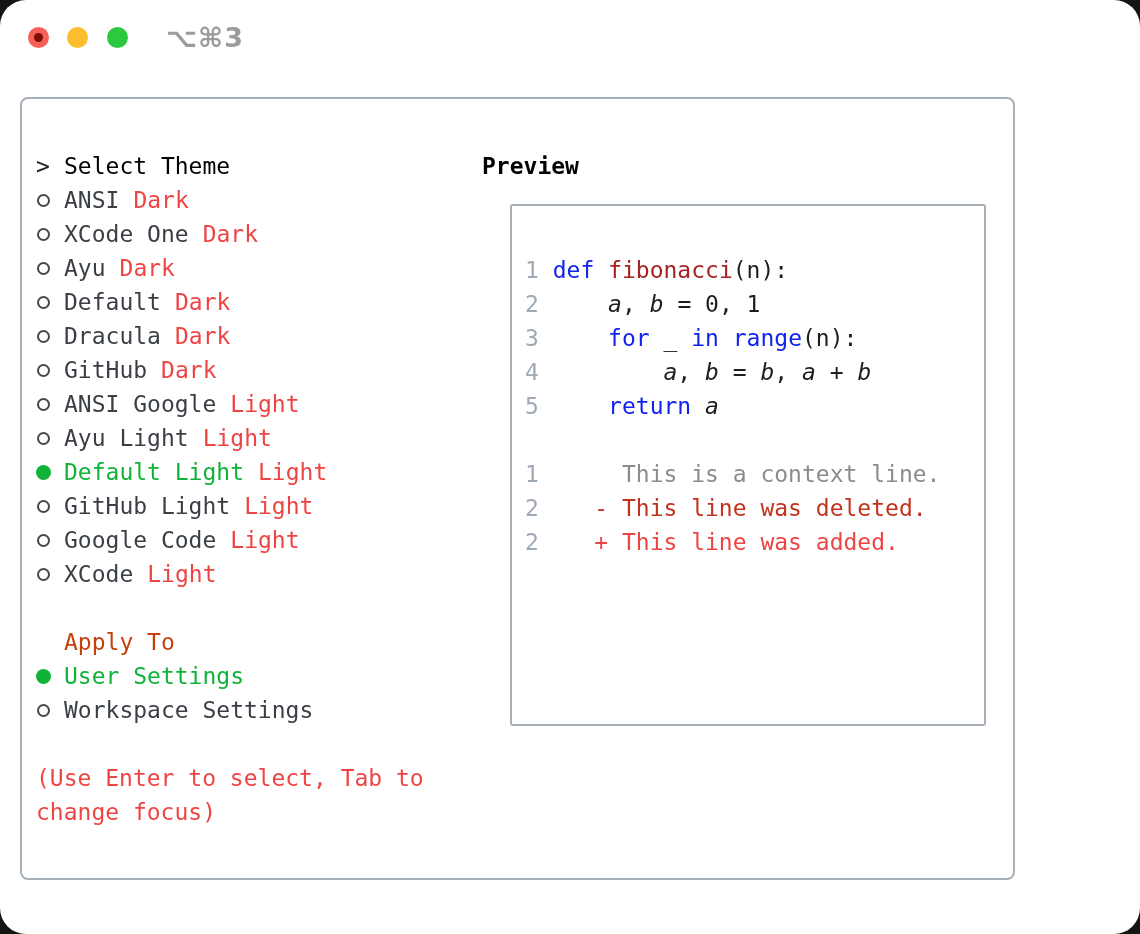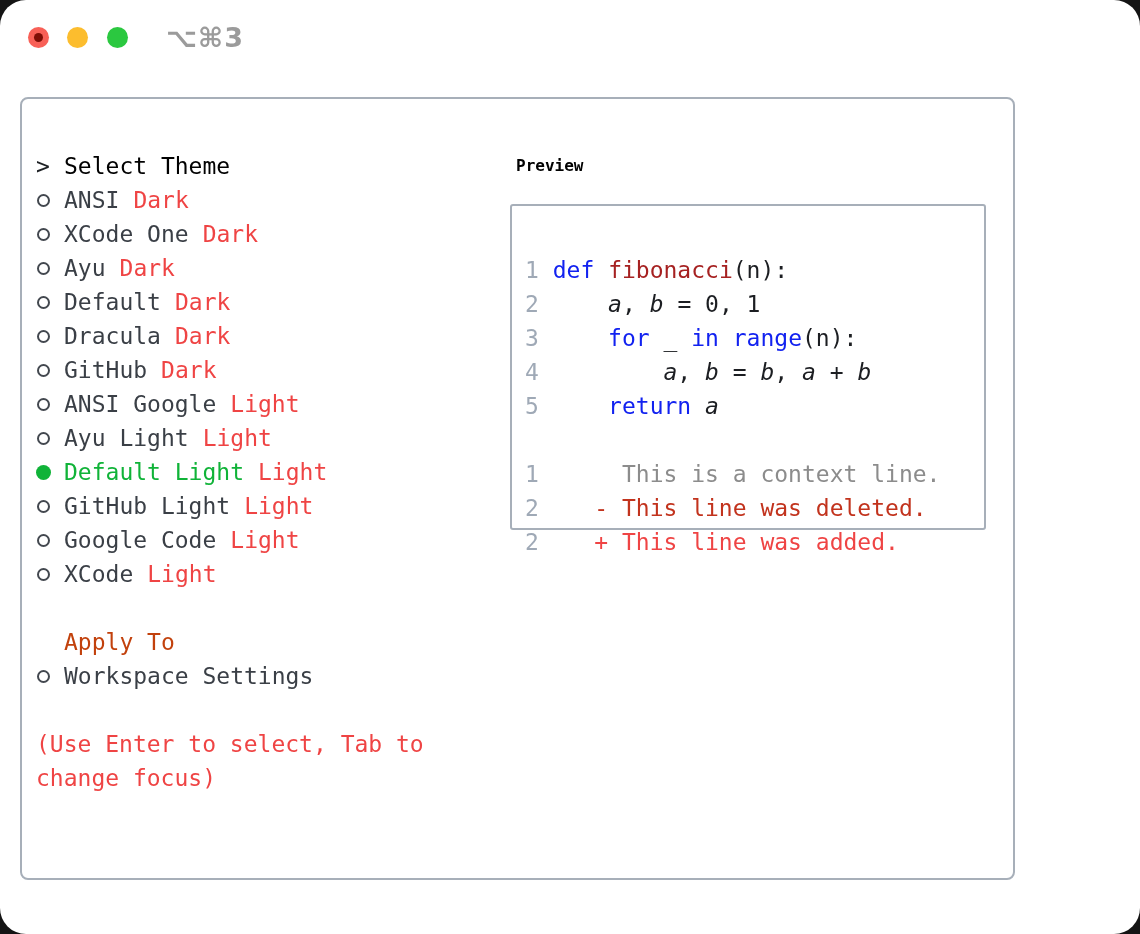--- a/index.html
+++ b/index.html
@@ -26,23 +26,23 @@
   .cursor { color:#1d2024; }
   .hdr { font-weight:normal; color:#010101; }
   .sect { color:#c2410c; }
   .ring { width:13px; height:13px; border:2px solid #43484f; border-radius:50%; margin-left:1px; }
   .row.selected .ring { width:15px; height:15px; border:none; background:#10b338; margin-left:0; }
   .row.selected .name { color:#10b338; }
   .variant { color:#ef4444; margin-left:14px; }
   .help { color:#ef4444; }
 
   
-  .preview-label { position:absolute; left:494px; top:50px; height:34px; line-height:34px;
-                   font-size:16px; font-weight:bold; color:#010101; }
-  .preview-box { position:absolute; left:488px; top:105px; width:476px; height:326px;
+  .preview-label { position:absolute; left:460px; top:50px; height:34px; line-height:34px;
+                   font-size:23px; font-weight:bold; color:#010101; }
+  .preview-box { position:absolute; left:488px; top:105px; width:476px; height:522px;
                  border:2px solid #a7afb9; border-radius:3px; background:#fff; }
   .code { margin:0; padding:47px 0 0 13px; font-size:23px; line-height:34px; white-space:pre; }
   .pv-line { height:34px; }
   .num { color:#9fa9b6; }
   .pl  { color:#1c1e22; }
   .kw  { color:#1222f0; }
   .fn  { color:#a62121; }
   .var { color:#1c1e22; font-style:italic; }
   .ctx { color:#8c8c8c; }
   .del { color:#c2331d;margin-top:20px; }
@@ -75,20 +75,21 @@
       <div class="row"><span class="marker"><span class="ring"></span></span><span class="name">ANSI Google</span><span class="variant">Light</span></div>
       <div class="row"><span class="marker"><span class="ring"></span></span><span class="name">Ayu Light</span><span class="variant">Light</span></div>
       <div class="row selected"><span class="marker"><span class="ring"></span></span><span class="name">Default Light</span><span class="variant">Light</span></div>
       <div class="row"><span class="marker"><span class="ring"></span></span><span class="name">GitHub Light</span><span class="variant">Light</span></div>
       <div class="row"><span class="marker"><span class="ring"></span></span><span class="name">Google Code</span><span class="variant">Light</span></div>
       <div class="row"><span class="marker"><span class="ring"></span></span><span class="name">XCode</span><span class="variant">Light</span></div>
 
       <div class="row"></div>
 
       <div class="row"><span class="marker"></span><span class="sect">Apply To</span></div>
+      <div class="row selected"><span class="marker"><span class="ring"></span></span><span class="name">User Settings</span></div>
       <div class="row"><span class="marker"><span class="ring"></span></span><span class="name">Workspace Settings</span></div>
 
       <div class="row"></div>
 
       <div class="row help">(Use Enter to select, Tab to</div>
       <div class="row help">change focus)</div>
     </div>
 
     <div class="preview-label">Preview</div>
 

